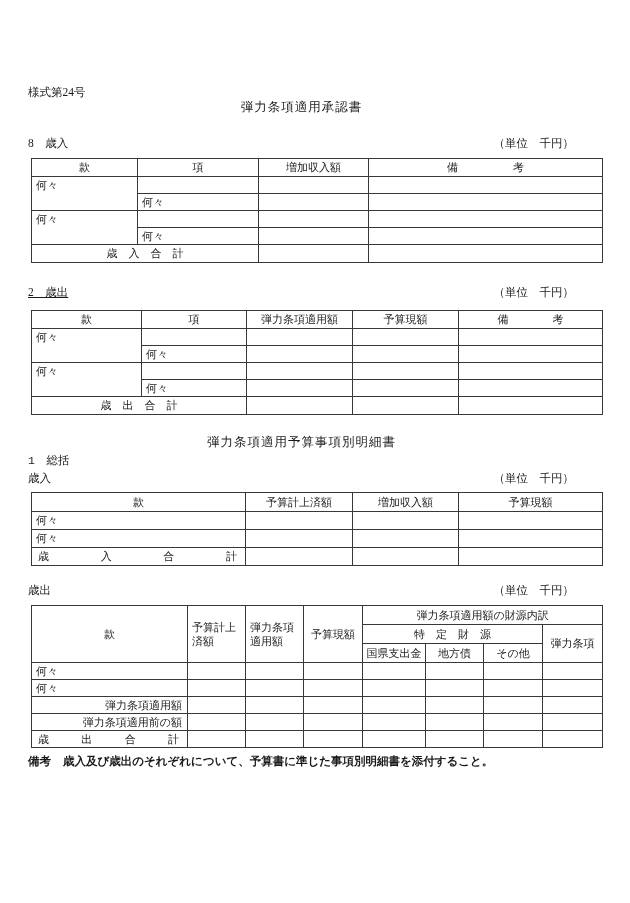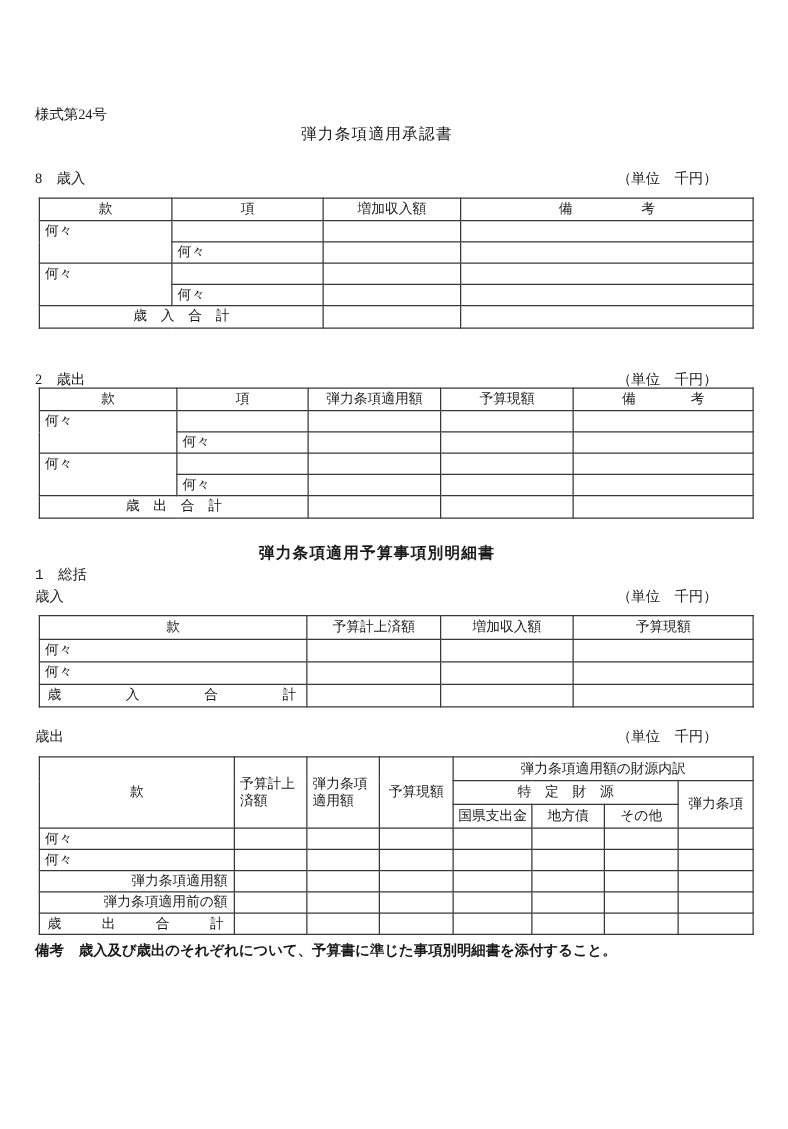--- a/index.html
+++ b/index.html
@@ -80,21 +80,21 @@
       <td></td>
     </tr>
     <tr style="height:18px">
       <td colspan="2" class="ctr">歳　入　合　計</td>
       <td></td>
       <td></td>
     </tr>
   </tbody>
     </table>
 
-  <div class="secrow line" style="top:297px;">
+  <div class="secrow line" style="top:285px;text-decoration:underline;">
     <span>2　歳出</span>
     <span class="unit">（単位　千円）</span>
   </div>
 
   <table class="abs" style="left:31px; top:310px; width:571px;">
     <colgroup>
         <col style="width:110px">
         <col style="width:105px">
         <col style="width:106px">
         <col style="width:106px">
@@ -136,21 +136,21 @@
     </tr>
     <tr style="height:18px">
       <td colspan="2" class="ctr">歳　出　合　計</td>
       <td></td>
       <td></td>
       <td></td>
     </tr>
   </tbody>
     </table>
 
-  <div class="abs ttl line" style="left:0; top:435px;font-weight:bold;">弾力条項適用予算事項別明細書</div>
+  <div class="abs ttl line" style="left:0; top:435px;">弾力条項適用予算事項別明細書</div>
 
   <div class="abs line" style="left:28px; top:454px;font-family:Liberation Mono, monospace;">1　総括</div>
 
   <div class="secrow line" style="top:471px;">
     <span>歳入</span>
     <span class="unit">（単位　千円）</span>
   </div>
 
   <table class="abs" style="left:31px; top:492px; width:571px;">
     <colgroup>

